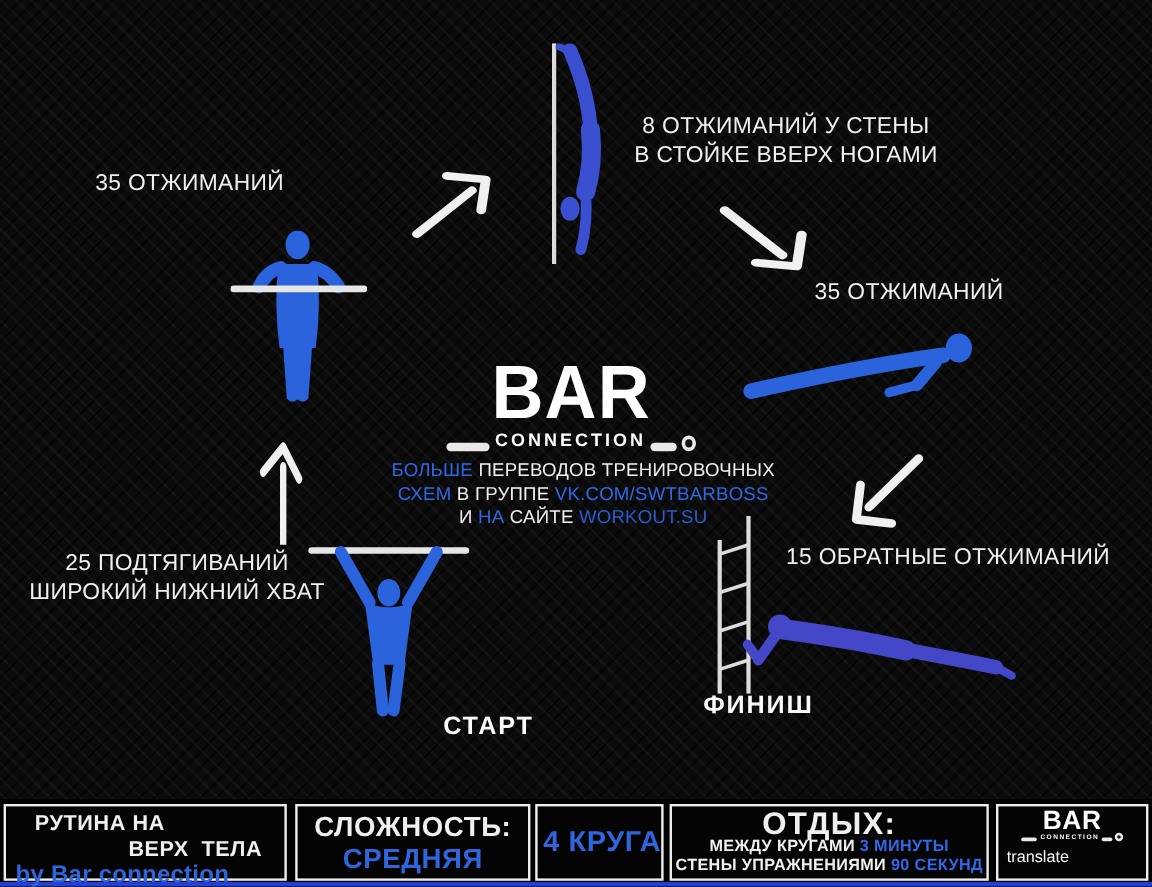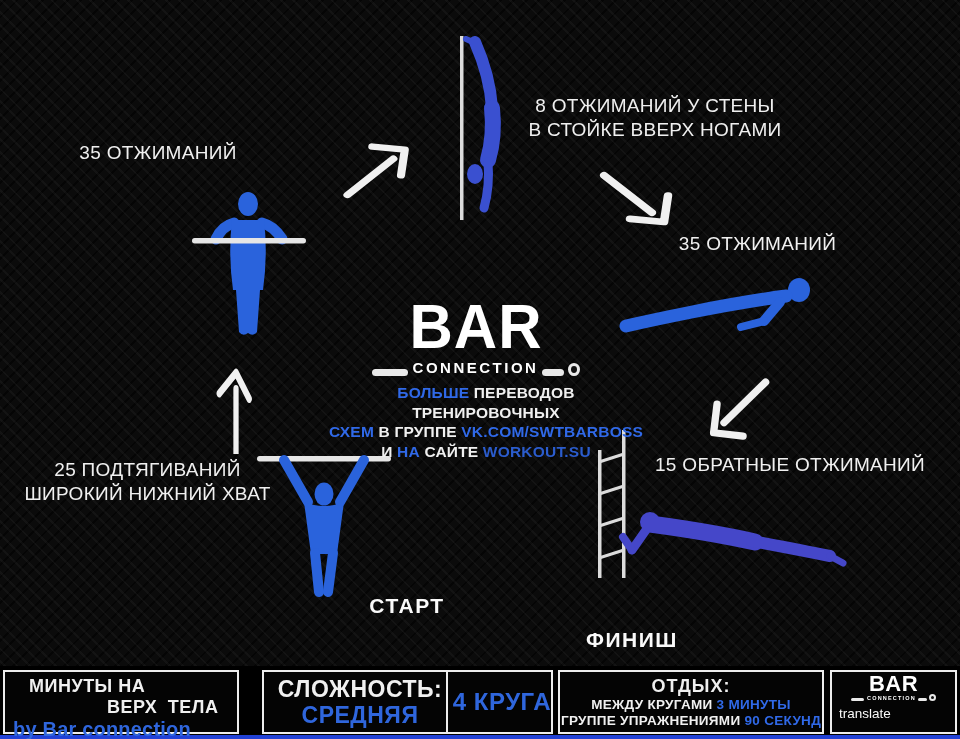--- a/index.html
+++ b/index.html
@@ -25,41 +25,41 @@
     letter-spacing:1px;transform:scaleY(1.05);
   }
   .connbar{display:flex;align-items:flex-end;}
   .connbar .seg{height:7px;background:#e9e9e9;border-radius:4px;}
   .connbar .ring{border-radius:50%;background:#111;border:3.5px solid #e9e9e9;}
   .connbar .conntext{color:#fff;font-weight:800;white-space:nowrap;}
   .logo-bar .seg1{width:40px;margin-right:5px;}
   .logo-bar .conntext{font-size:15px;letter-spacing:2.5px;}
   .logo-bar .seg2{width:24px;margin:0 4px;}
   .logo-bar .ring{width:7px;height:7px;}
-  .promo{width:320px;text-align:center;font-size:15.5px;font-weight:700;
+  .promo{width:320px;text-align:center;font-size:15.5px;font-weight:400;
     line-height:19.5px;color:#f0f0f0;letter-spacing:.2px;}
   .blu{color:var(--link-blue,#3069e8);}
   .blu2{color:var(--deep-blue,#2456c8);}
   
   .footer-strip{left:0;top:666px;width:960px;height:73px;background:#000;}
   .fbox{
     top:670px;height:64px;background:#040404;border:2px solid #ededed;
     box-sizing:border-box;color:#f0f0f0;
   }
   .footer-line{left:0;top:735px;width:960px;height:4px;background:var(--bottom-line-blue,#2141d6);}
   .b1-l1{font-size:18px;font-weight:700;padding:4px 0 0 24px;letter-spacing:.5px;}
   .b1-l2{font-size:18px;font-weight:700;padding-left:102px;letter-spacing:.5px;word-spacing:5px;}
   .b1-credit{font-size:20px;font-weight:700;color:var(--accent-blue,#2f66dd);padding-left:8px;letter-spacing:.2px;}
   .b2{display:flex;flex-direction:column;justify-content:center;align-items:center;}
   .b2-label{font-size:23px;font-weight:700;line-height:26px;letter-spacing:.5px;}
   .b2-value{font-size:23px;font-weight:700;line-height:26px;color:var(--accent-blue,#2f66dd);letter-spacing:.5px;}
   .b3{display:flex;align-items:center;justify-content:flex-end;}
   .b3-value{font-size:24px;font-weight:700;color:var(--accent-blue,#2f66dd);letter-spacing:.5px;}
   .b4{display:flex;flex-direction:column;align-items:center;justify-content:center;}
-  .b4-title{font-size:18px;font-weight:800;line-height:21px;letter-spacing:1px;}
+  .b4-title{font-size:26px;font-weight:800;line-height:21px;letter-spacing:1px;}
   .b4-row{font-size:13.5px;font-weight:600;line-height:16px;letter-spacing:.3px;white-space:nowrap;}
   .b5{overflow:hidden;}
   .b5-logo{position:absolute;left:0;right:0;top:2px;display:flex;flex-direction:column;align-items:center;}
   .b5-title{font-size:22px;line-height:20px;font-weight:900;color:#fff;letter-spacing:.5px;}
   .b5 .connbar .seg{height:3px;border-radius:2px;}
   .b5 .s1{width:13px;margin-right:3px;}
   .b5 .conntext{font-size:5.5px;letter-spacing:1.2px;}
   .b5 .s2{width:9px;margin:0 2px;}
   .b5 .ring{width:3px;height:3px;border-width:2px;}
   .b5-translate{position:absolute;left:7px;top:34px;font-size:13.5px;color:#fafafa;}
@@ -188,44 +188,44 @@
     <div class="ring"></div>
   </div>
 
   <div class="abs promo" style="left:326px;top:383px;">
     <div><span class="blu">БОЛЬШЕ</span> <span>ПЕРЕВОДОВ ТРЕНИРОВОЧНЫХ</span></div>
     <div><span class="blu">СХЕМ</span> <span>В ГРУППЕ</span> <span class="blu">VK.COM/SWTBARBOSS</span></div>
     <div><span>И</span> <span class="blu">НА</span> <span>САЙТЕ</span> <span class="blu2">WORKOUT.SU</span></div>
   </div>
 
   <div class="abs route" style="left:352px;top:594px;width:110px;">СТАРТ</div>
-  <div class="abs route" style="left:572px;top:628px;width:120px;">ФИНИШ</div>
+  <div class="abs route" style="left:572px;top:576px;width:120px;">ФИНИШ</div>
 
   <div class="abs footer-strip"></div>
   <div class="abs footer-line"></div>
 
   <div class="abs fbox" style="left:3px;width:236px;">
-    <div class="b1-l1">МИНУТЫ НА</div>
+    <div class="b1-l1">РУТИНА НА</div>
     <div class="b1-l2">ВЕРХ ТЕЛА</div>
     <div class="b1-credit">by Bar connection</div>
   </div>
 
-  <div class="abs fbox b2" style="left:262px;width:196px;">
+  <div class="abs fbox b2" style="left:246px;width:196px;">
     <div class="b2-label">СЛОЖНОСТЬ:</div>
     <div class="b2-value">СРЕДНЯЯ</div>
   </div>
 
   <div class="abs fbox b3" style="left:446px;width:107px;">
     <div class="b3-value">4 КРУГА</div>
   </div>
 
   <div class="abs fbox b4" style="left:558px;width:266px;">
     <div class="b4-title">ОТДЫХ:</div>
     <div class="b4-row"><span>МЕЖДУ КРУГАМИ</span> <span class="blu">3 МИНУТЫ</span></div>
-    <div class="b4-row"><span>ГРУППЕ УПРАЖНЕНИЯМИ</span> <span class="blu">90 СЕКУНД</span></div>
+    <div class="b4-row"><span>СТЕНЫ УПРАЖНЕНИЯМИ</span> <span class="blu">90 СЕКУНД</span></div>
   </div>
 
   <div class="abs fbox b5" style="left:830px;width:127px;">
     <div class="b5-logo">
       <div class="b5-title">BAR</div>
       <div class="connbar">
         <div class="seg s1"></div>
         <div class="conntext">CONNECTION</div>
         <div class="seg s2"></div>
         <div class="ring"></div>

